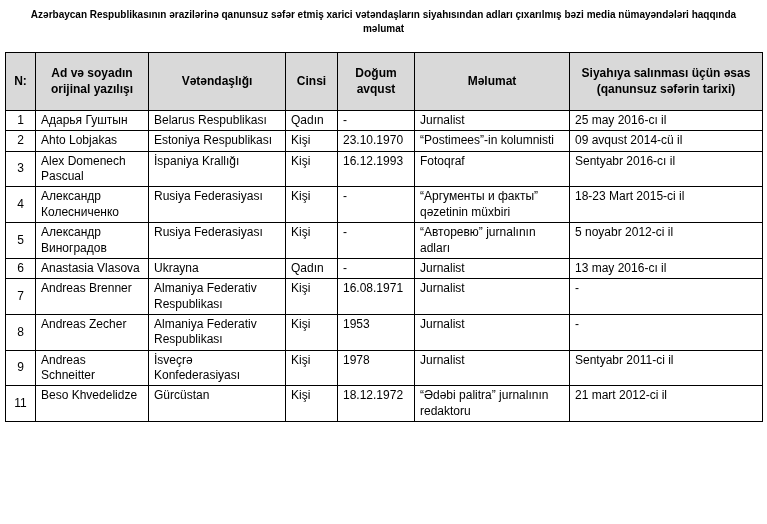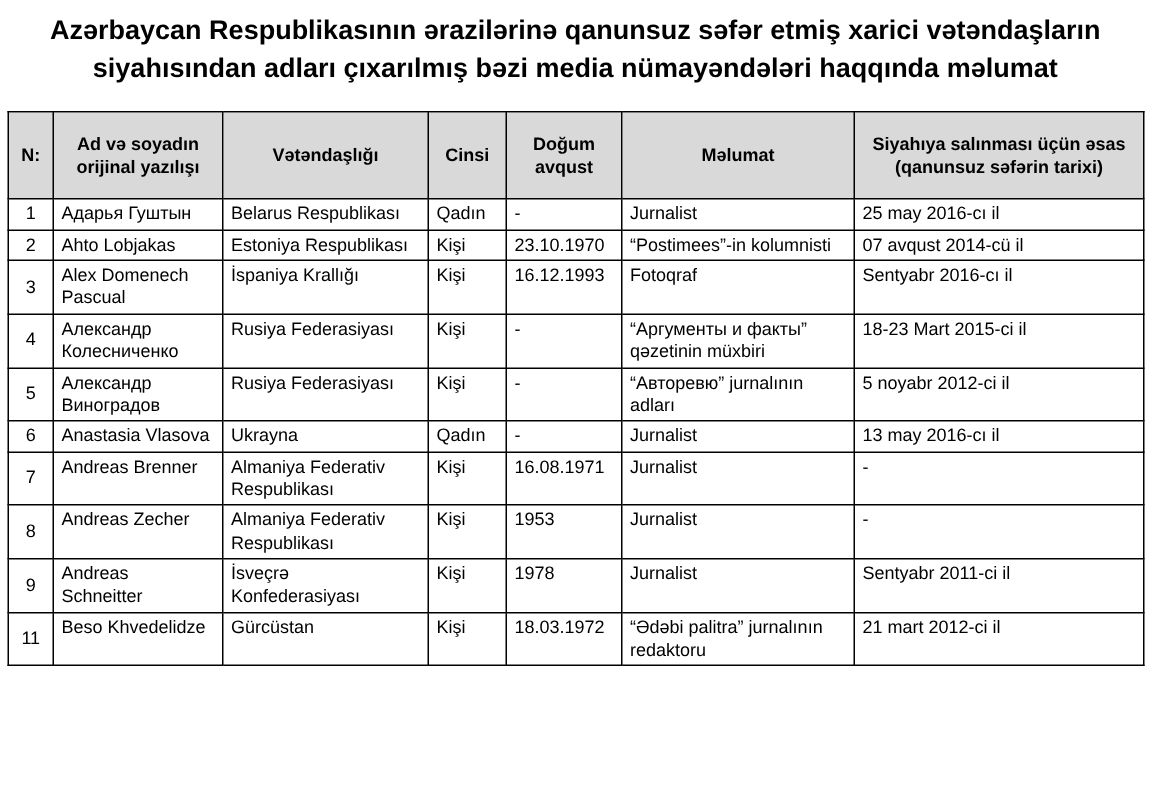--- a/index.html
+++ b/index.html
@@ -10,21 +10,21 @@
     color: #000000;
     font-family: "Liberation Sans", "DejaVu Sans", sans-serif;
   }
   body { width: 767px; }
   .page {
     width: 767px;
     min-height: 524px;
     padding: 8px 5px 0 5px;
   }
   .doc-title {
-    font-size: 18px;
+    font-size: 10px;
     font-weight: bold;
     text-align: center;
     line-height: 1.4;
     margin: 0 auto;
     padding: 0 16px;
   }
   .doc-date {
     font-size: 12.5px;
     font-weight: bold;
     text-align: center;
@@ -102,21 +102,21 @@
           <td>Jurnalist</td>
           <td>25 may 2016-cı il</td>
         </tr>
         <tr>
           <td class="num">2</td>
           <td>Ahto Lobjakas</td>
           <td>Estoniya Respublikası</td>
           <td>Kişi</td>
           <td>23.10.1970</td>
           <td>“Postimees”-in kolumnisti</td>
-          <td>07 avqust 2014-cü il</td>
+          <td>09 avqust 2014-cü il</td>
         </tr>
         <tr>
           <td class="num">3</td>
           <td>Alex Domenech Pascual</td>
           <td>İspaniya Krallığı</td>
           <td>Kişi</td>
           <td>16.12.1993</td>
           <td>Fotoqraf</td>
           <td>Sentyabr 2016-cı il</td>
         </tr>
@@ -172,20 +172,20 @@
           <td>Kişi</td>
           <td>1978</td>
           <td>Jurnalist</td>
           <td>Sentyabr 2011-ci il</td>
         </tr>
         <tr>
           <td class="num">11</td>
           <td>Beso Khvedelidze</td>
           <td>Gürcüstan</td>
           <td>Kişi</td>
-          <td>18.03.1972</td>
+          <td>18.12.1972</td>
           <td>“Ədəbi palitra” jurnalının redaktoru</td>
           <td>21 mart 2012-ci il</td>
         </tr>
       </tbody>
   </table>
 
 </div>
 
 </body></html>

